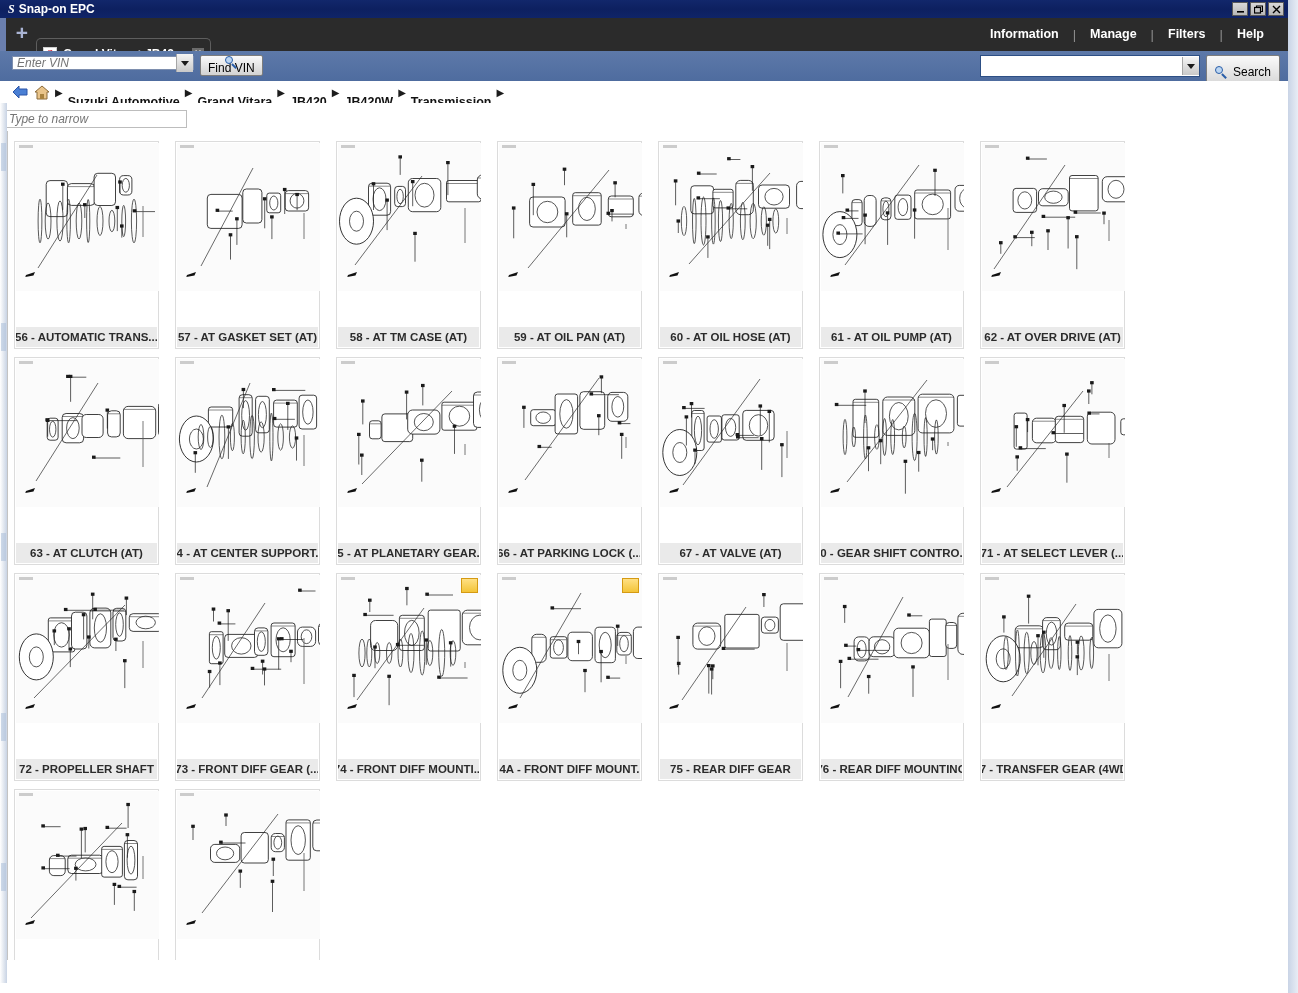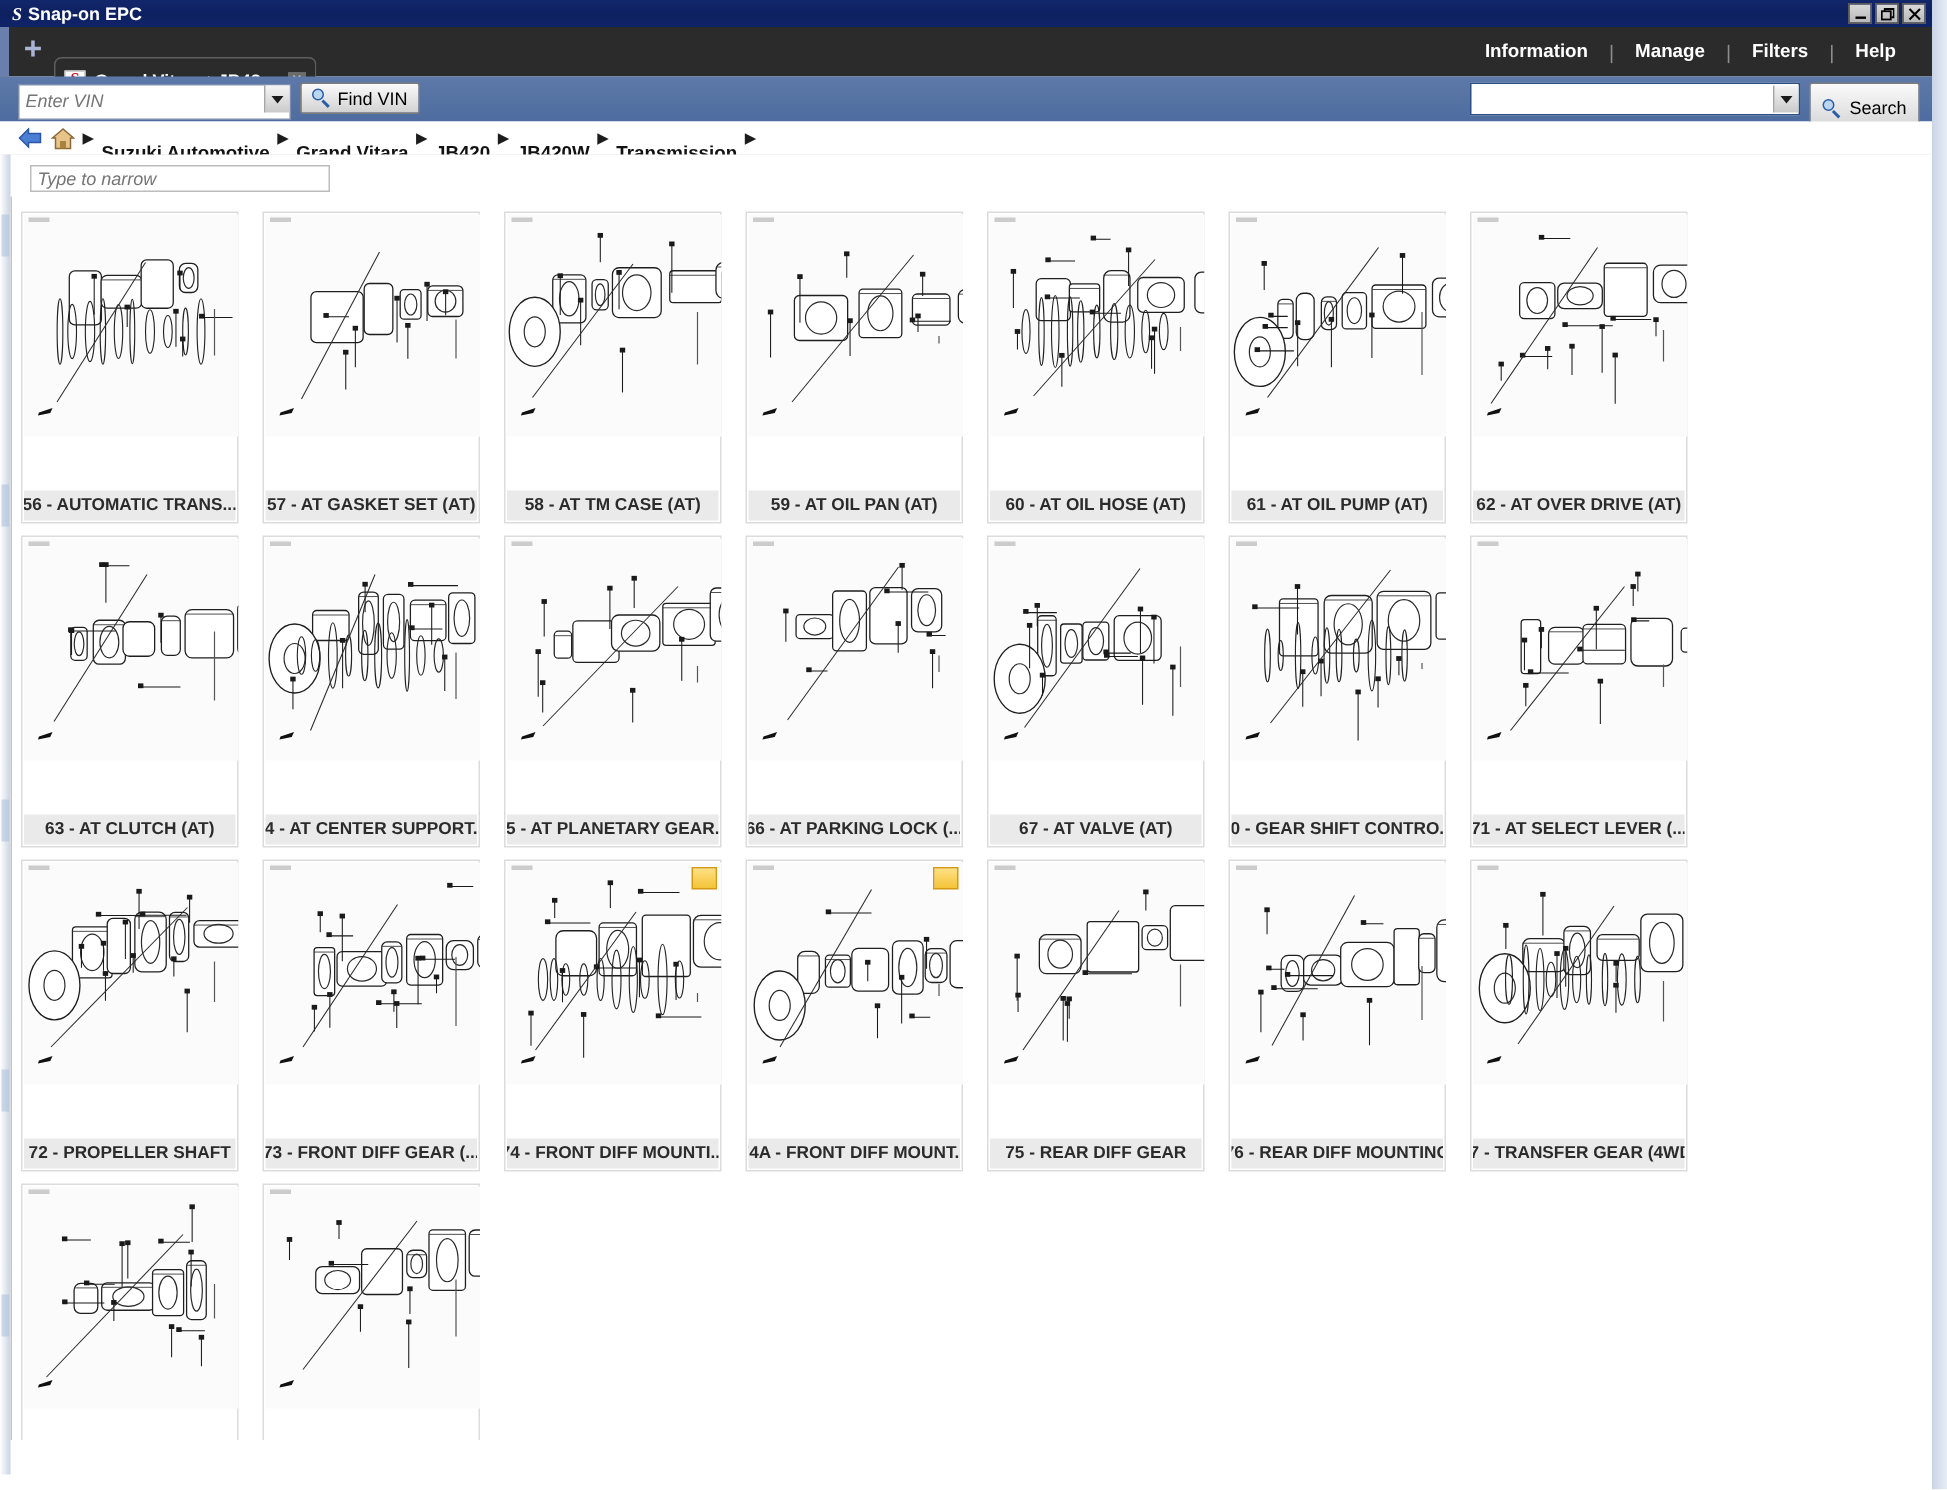--- a/index.html
+++ b/index.html
@@ -134,25 +134,25 @@
   }
 
   
   #vinbar {
     position: absolute;
     left: 0; top: 51px; width: 1288px; height: 30px;
     background: linear-gradient(to bottom, #5d79a9 0%, #4e6c9f 100%);
   }
   #vin-input-wrap {
     position: absolute; left: 12px; top: 5px;
-    width: 182px; height: 24px;
+    width: 182px; height: 14px;
     background: #ffffff;
     border: 1px solid #7e8fae;
     box-sizing: border-box;
-    display: flex; 
+    display: flex; align-items: center;
   }
   #vin-input {
     border: none; outline: none;
     flex: 1; height: 18px;
     font-size: 12px; font-style: italic; color: #8f8f8f;
     padding-left: 4px;
     font-family: "Liberation Sans", sans-serif;
     background: transparent;
   }
   .combo-arrow {
@@ -172,20 +172,21 @@
   }
   #find-vin-btn {
     position: absolute; left: 200px; top: 4px;
     height: 21px; padding: 0 7px;
     background: linear-gradient(to bottom, #fafafa, #d2d2d2);
     border: 1px solid #7d7d7d;
     box-sizing: border-box;
     display: flex; align-items: center; gap: 4px;
     font-size: 12px; color: #000; cursor: pointer;
     border-radius: 2px;
+    flex-direction: column;
   }
   .mag-icon {
     width: 13px; height: 13px; position: relative;
     display: inline-block;
   }
   .mag-icon::before {
     content: "";
     position: absolute; left: 0; top: 0;
     width: 8px; height: 8px; border-radius: 50%;
     border: 1.6px solid #2a5ea8;
@@ -272,22 +273,22 @@
     cursor: pointer; white-space: nowrap; margin-top: 19px;
   }
 
   
   #narrow-bar {
     position: absolute;
     left: 0; top: 103px; width: 1288px; height: 28px;
     background: #ffffff;
   }
   #narrow-input-wrap {
-    position: absolute; left: 20px; top: 7px;
-    width: 200px; height: 18px;
+    position: absolute; left: 4px; top: 7px;
+    width: 183px; height: 18px;
     background: #ffffff;
     border: 1px solid #bdbdbd;
     box-sizing: border-box;
   }
   #narrow-input {
     width: 100%; height: 16px; border: none; outline: none;
     font-size: 12px; font-style: italic; color: #9b9b9b;
     padding-left: 4px; background: transparent;
     font-family: "Liberation Sans", sans-serif;
     box-sizing: border-box;

